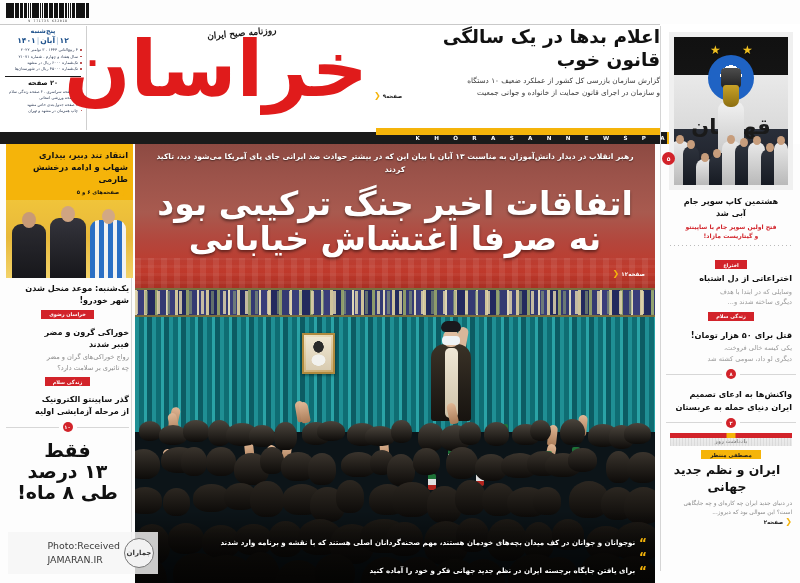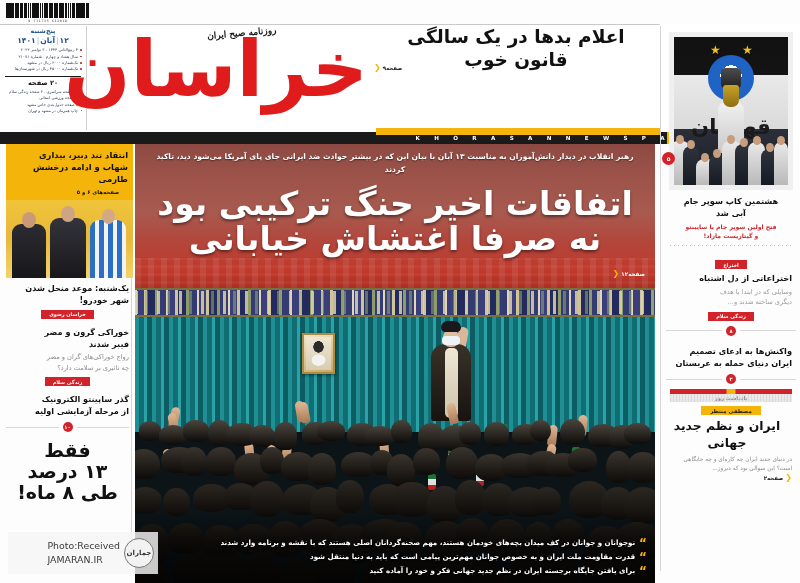--- a/index.html
+++ b/index.html
@@ -79,21 +79,21 @@
   }
   .url-strip .txt {
     flex:0 0 auto; direction:ltr; font-size:5.6px; font-weight:bold;
     letter-spacing:6.2px; padding-left:6px; white-space:nowrap;
     font-family:"DejaVu Sans","Liberation Sans",sans-serif;
   }
   .url-strip .ystub { position:absolute; left:667px; top:0; width:60px; height:12px; background:#f5b40a; }
   .url-strip .wstub { position:absolute; left:727px; top:0; width:73px; height:12px; background:#fff; }
 
   
-  .toplead { position:absolute; left:372px; top:2px; width:288px; text-align:center; }
+  .toplead { position:absolute; left:372px; top:2px; width:288px; text-align:right; }
   .toplead h1 {
     font-size:18.5px; font-weight:bold; color:#111; line-height:1.22;
     letter-spacing:-.4px;
   }
   .toplead .sub {
     margin-top:4px; font-size:7.3px; color:#3a3a3a; line-height:1.62;
   }
   .toplead .pref {
     position:absolute; left:2px; bottom:-1px;
     display:flex; align-items:center; gap:2px;
@@ -503,20 +503,24 @@
     <div class="logo-wrap">
       <div class="logo-sub">روزنامه صبح ایران</div>
       <div class="logo-main">خراسان</div>
     </div>
 
     <div class="toplead">
       <h1>
         <div>اعلام بدها در یک سالگی</div>
         <div>قانون خوب</div>
       </h1>
+      <div class="sub">
+        <div>گزارش سازمان بازرسی کل کشور از عملکرد ضعیف ۱۰ دستگاه</div>
+        <div>و سازمان در اجرای قانون حمایت از خانواده و جوانی جمعیت</div>
+      </div>
       <div class="pref">
         <span class="pg-chip">صفحه۹</span>
         <span class="chev">❮</span>
       </div>
     </div>
 
     <div class="url-strip">
       <div class="txt">K H O R A S A N N E W S P A P E R . C O M</div>
       <div class="ystub"></div>
       <div class="wstub"></div>
@@ -663,21 +667,20 @@
         </div>
       <div class="photo-veil"></div>
 
       <div class="quotes">
         <div class="qrow">
           <span class="qmark">“</span>
           <span class="qtxt">نوجوانان و جوانان در کف میدان بچه‌های خودمان هستند، مهم صحنه‌گردانان اصلی هستند که با نقشه و برنامه وارد شدند</span>
         </div>
         <div class="qrow">
           <span class="qmark">“</span>
-          <span class="qtxt">قدرت مقاومت ملت ایران و به خصوص جوانان مهم‌ترین پیامی است که باید به دنیا منتقل شود</span>
         </div>
         <div class="qrow">
           <span class="qmark">“</span>
           <span class="qtxt">برای یافتن جایگاه برجسته ایران در نظم جدید جهانی فکر و خود را آماده کنید</span>
         </div>
       </div>
     </div>
   </div>
 
   <div class="colL-div"></div>
@@ -809,20 +812,27 @@
       <h4 class="rt">اختراعاتی از دل اشتباه</h4>
       <p>
         <span>وسایلی که در ابتدا با هدف</span><br>
         <span>دیگری ساخته شدند و...</span>
       </p>
     </div>
 
     <div class="tagbar">
       <span class="tag red">زندگی سلام</span>
     </div>
+    <div class="rblock">
+      <h4 class="rt">قتل برای ۵۰ هزار تومان!</h4>
+      <p>
+        <span>یکی کیسه خالی فروخت،</span><br>
+        <span>دیگری لو داد، سومی کشته شد</span>
+      </p>
+    </div>
     <div class="numrow">
       <span class="ln"></span>
       <span class="numdot">۸</span>
       <span class="ln"></span>
     </div>
 
     <div class="rblock">
       <h4 class="rt">
         <div>واکنش‌ها به ادعای تصمیم</div>
         <div>ایران دنیای حمله به عربستان</div>

